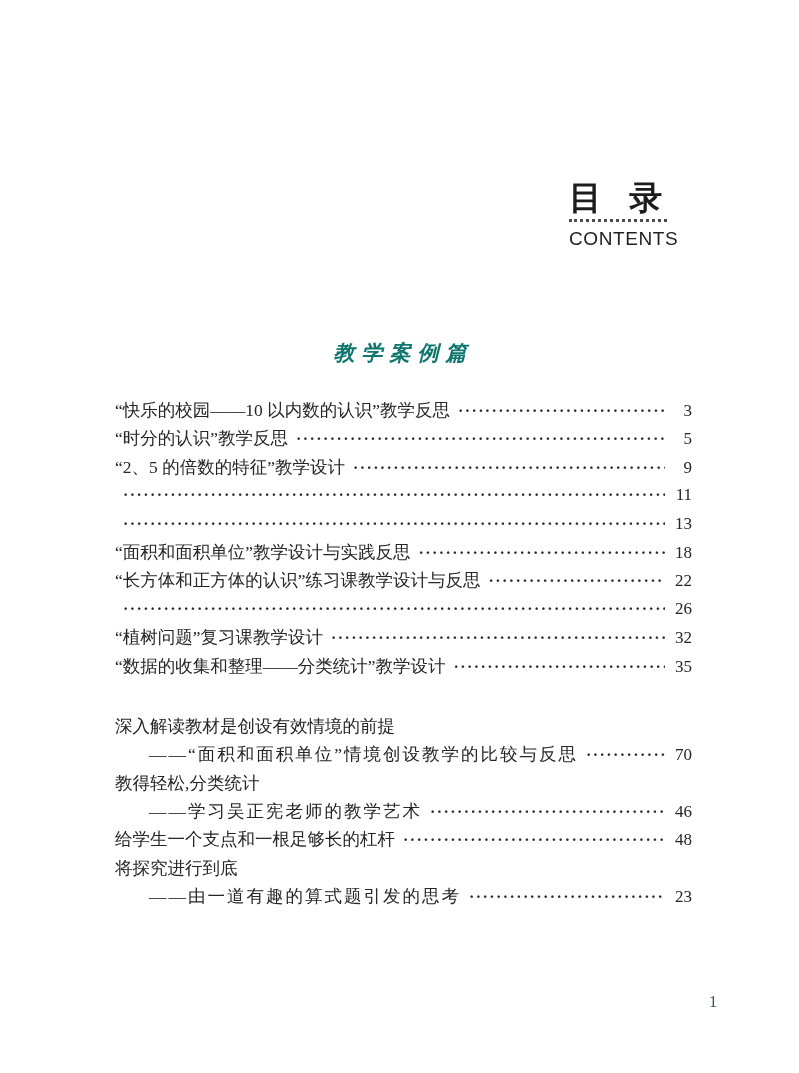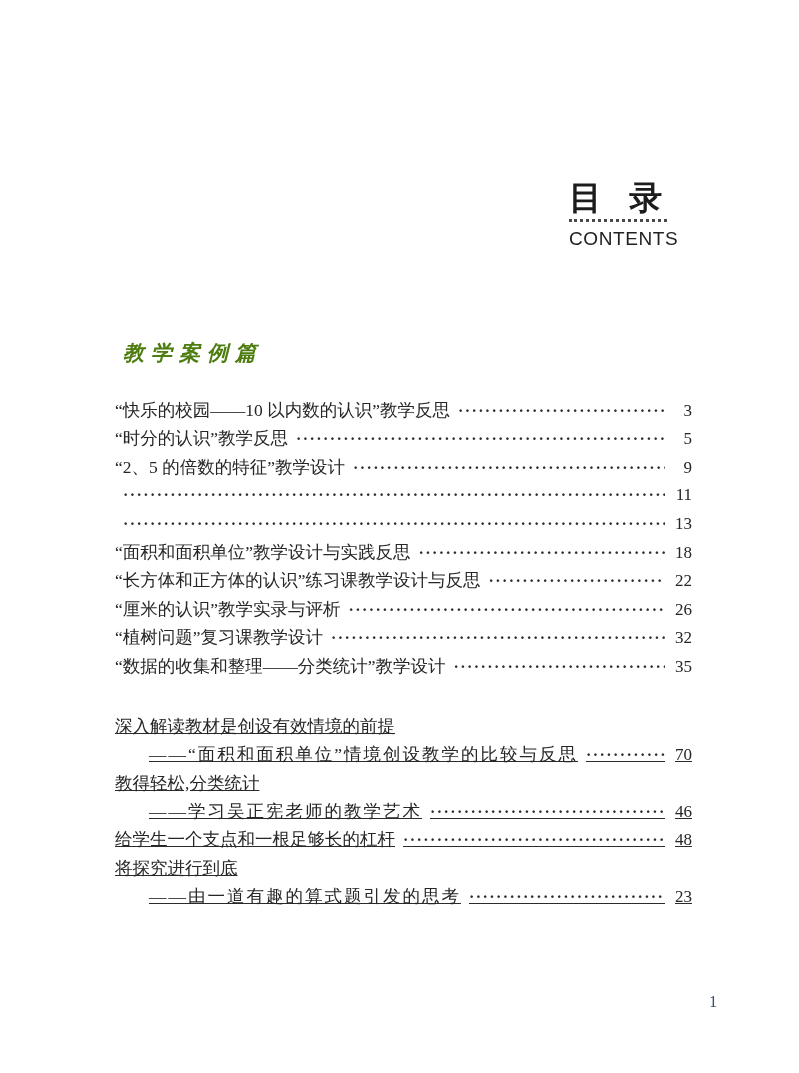--- a/index.html
+++ b/index.html
@@ -52,32 +52,32 @@
   
   .content {
     position: absolute;
     left: 115px;
     top: 0;
     width: 577px;
   }
   section { display: block; }
   .section-heading {
     margin: 8px;
-    text-align: left;
+    text-align: center;
     font-size: 21px;
     line-height: 26px;
     font-weight: 700;
     font-style: italic;
     letter-spacing: 7px;
-    color: #4d7c0f;
+    color: #0f766e;
   }
   section:nth-of-type(1) .section-heading { margin-top: 340px; }
   section:nth-of-type(1) .rows { margin-top: 30px; }
   section:nth-of-type(2) .section-heading { margin-top: 34px; }
-  section:nth-of-type(2) .rows { margin-top: 32px; text-decoration: underline; }
+  section:nth-of-type(2) .rows { margin-top: 32px; }
 
   .row {
     display: flex;
     align-items: baseline;
     height: 28.4px;
     line-height: 28.4px;
     font-size: 17.5px;
   }
   .row .t { white-space: nowrap; color: #262626; text-align: center; }
   .row.sub .t { padding-left: 34px; letter-spacing: 2px; }
@@ -152,21 +152,20 @@
             <span class="t">“面积和面积单位”教学设计与实践反思</span>
             <span class="leader">··································································································································</span>
             <span class="pagenum">18</span>
           </div>
           <div class="row">
             <span class="t">“长方体和正方体的认识”练习课教学设计与反思</span>
             <span class="leader">··································································································································</span>
             <span class="pagenum">22</span>
           </div>
           <div class="row">
-            <span class="t">“厘米的认识”教学实录与评析</span>
             <span class="leader">··································································································································</span>
             <span class="pagenum">26</span>
           </div>
           <div class="row">
             <span class="t">“植树问题”复习课教学设计</span>
             <span class="leader">··································································································································</span>
             <span class="pagenum">32</span>
           </div>
           <div class="row">
             <span class="t">“数据的收集和整理——分类统计”教学设计</span>

